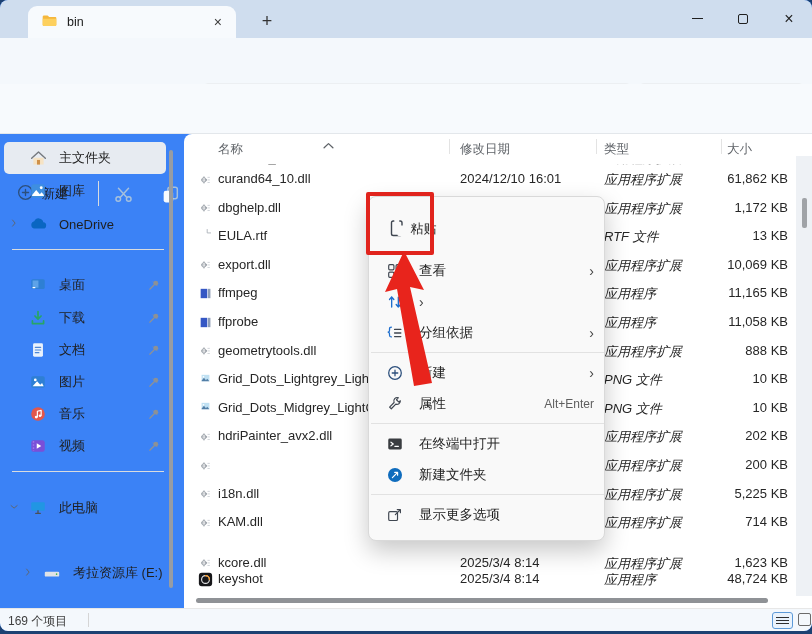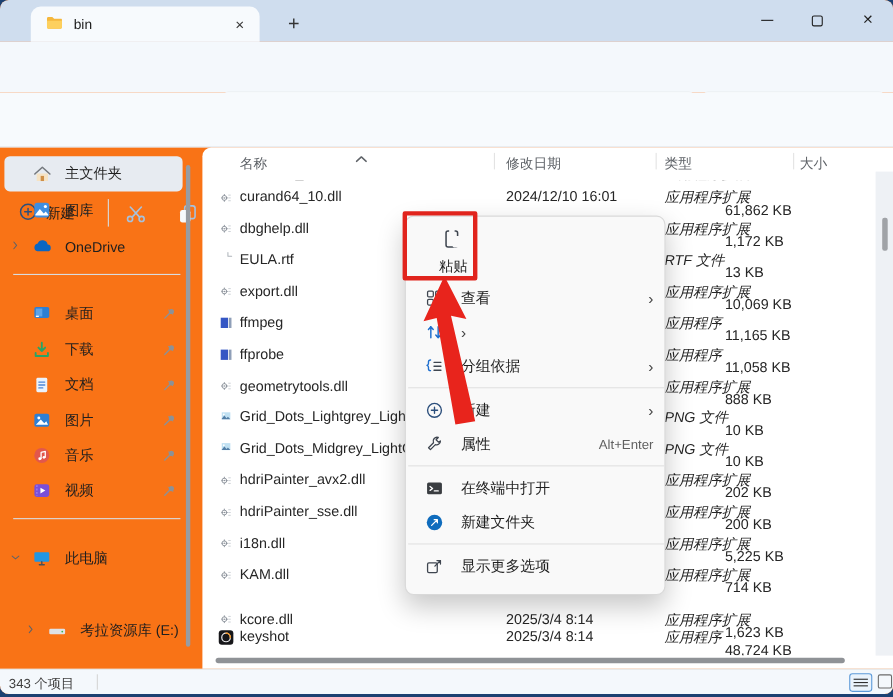--- a/index.html
+++ b/index.html
@@ -5,21 +5,21 @@
   * { margin:0; padding:0; box-sizing:border-box; }
   html,body { width:812px; height:634px; }
   body {
     position:relative; overflow:hidden;
     background:#1c4172;
     font-family:"Liberation Sans","DejaVu Sans",sans-serif;
     -webkit-user-select:none; user-select:none;
     color:#262626;
   }
   .window { position:absolute; left:0; top:0; width:812px; height:631px;
-    border-radius:8px; overflow:hidden; background:#f97316; }
+    border-radius:8px; overflow:hidden; background:#3b82f6; }
 
   
   .tabstrip { position:absolute; left:0; top:0; width:812px; height:38px; background:#cfddee; }
   .tab { position:absolute; left:28px; top:6px; width:208px; height:32px;
     background:#f7fafd; border-radius:9px 9px 0 0; display:flex; align-items:center;
     padding:0 10px 0 13px; gap:9px; font-size:12.5px; color:#1b1b1b; }
   .tab .grow { flex:1; }
   .tab-close { font-size:14px; color:#3c3c3c; padding:0 4px; }
   .newtab { position:absolute; left:252px; top:6px; width:30px; height:30px;
     display:flex; align-items:center; justify-content:center; font-size:18px; color:#333; }
@@ -73,41 +73,41 @@
   .hdr-label { position:absolute; top:7px; font-size:12.5px; color:#5f6368; }
   .hdr-caret { position:absolute; top:1px; }
   .hdr-vdiv { position:absolute; top:5px; width:1px; height:15px; background:#e3e3e3; }
   .listheader { position:absolute; left:0; top:0; width:628px; height:22px; }
   .rowsclip { position:absolute; left:0; top:22px; width:611px; height:440px; overflow:hidden; }
   .frow { position:absolute; left:0; width:611px; height:28.6px; }
   .f-ico { position:absolute; left:13px; top:5.5px; width:17px; height:17px; }
   .f-name { position:absolute; left:34px; top:6px; width:250px; font-size:13px; white-space:nowrap; overflow:hidden; }
   .f-date { position:absolute; left:276px; top:6px; font-size:13px; white-space:nowrap; }
   .f-type { position:absolute; left:420px; top:6px; font-size:13px; white-space:nowrap;font-style:italic; }
-  .f-size { position:absolute; left:475px; top:18px; width:129px; text-align:left; font-size:13px; white-space:nowrap; }
+  .f-size { position:absolute; left:475px; top:6px; width:129px; text-align:right; font-size:13px; white-space:nowrap; }
   .vtrack { position:absolute; left:612px; top:22px; width:16px; height:440px; background:#eef1f5; }
   .vthumb { position:absolute; left:618px; top:64px; width:4.5px; height:30px; background:#a0a3a7; border-radius:2px; }
   .hthumb { position:absolute; left:12px; top:464px; width:572px; height:5px; background:#8f9296; border-radius:3px; }
 
   
   .statusbar { position:absolute; left:0; top:608px; width:812px; height:23px; background:#f4f8fc;
     border-top:1px solid #e7e7e7; }
   .status-count { position:absolute; left:8px; top:4px; font-size:12px; color:#3f3f3f; }
   .status-div { position:absolute; left:88px; top:4px; width:1px; height:14px; background:#d5d5d5; }
   .viewbtn1 { position:absolute; left:772px; top:3px; width:21px; height:17px; border:1.5px solid #5d9ad8;
     border-radius:3px; background:#eaf3fc; display:flex; flex-direction:column; justify-content:center; gap:2px; padding:0 3px; }
   .viewbtn1 i { display:block; height:1.2px; background:#2f2f2f; }
   .viewbtn2 { position:absolute; left:798px; top:4px; width:13px; height:13px; border:1.3px solid #6b6b6b; border-radius:2px; }
 
   
   .contextmenu { position:absolute; left:368px; top:196px; width:237px; height:345px;
     background:#f9f9f9; border:1px solid #d9d9d9; border-radius:8px;
     box-shadow:0 10px 24px rgba(0,0,0,.22); z-index:50; padding-top:6px; }
   .paste-btn { position:absolute; left:12px; top:6px; width:62px; height:52px; border-radius:5px;
-    display:flex; flex-direction:column; align-items:center; justify-content:center; gap:3px;
+    display:flex; align-items:center; justify-content:center; gap:3px;
     font-size:13px; color:#1f1f1f; }
   .menubody { position:absolute; left:0; top:58px; width:237px; }
   .mi { height:31px; display:flex; align-items:center; padding:0 12px 0 16px; gap:14px;
     font-size:13.5px; color:#1f1f1f; }
   .mi .m-ico { width:20px; display:flex; justify-content:center; align-items:center; }
   .mi .m-label { flex:1; white-space:nowrap; }
   .mi .m-sub { color:#454545; font-size:14px; }
   .mi .m-short { color:#5f5f5f; font-size:12px; }
   .m-div { height:1px; background:#e2e2e2; margin:4px 2px; }
 
@@ -577,21 +577,20 @@
           <span class="f-size">202 KB</span>
         </div>
         <div class="frow" style="top: 295px;">
           <span class="f-ico"><svg width="17" height="17" viewBox="0 0 20 20" fill="none">
               <rect x="3.5" y="1.8" width="13" height="16.4" rx="1.5" fill="#fff" e="#aeb4ba" stroke-width="1.1" stroke-linecap="round" stroke-linejoin="round"></rect>
               <circle cx="8.2" cy="10.5" r="2.6" stroke="#8d949c" stroke-width="1" stroke-linecap="round" stroke-linejoin="round" fill="none"></circle>
               <circle cx="8.2" cy="10.5" r=".8" fill="#8d949c"></circle>
               <path d="M8.2 6.8v1.2M8.2 13v1.2M5.5 10.5h1.2M9.9 10.5h1.2" stroke="#8d949c" stroke-width="1" stroke-linecap="round" stroke-linejoin="round" fill="none"></path>
               <path d="M12.8 7.5h1.8M12.8 10.5h1.8M12.8 13.5h1.8" stroke="#c9ced3" stroke-width="1" stroke-linecap="round" stroke-linejoin="round" fill="none"></path>
             </svg></span>
-          <span class="f-name">hdriPainter_sse.dll</span>
           <span class="f-date"></span>
           <span class="f-type">应用程序扩展</span>
           <span class="f-size">200 KB</span>
         </div>
         <div class="frow" style="top: 323.6px;">
           <span class="f-ico"><svg width="17" height="17" viewBox="0 0 20 20" fill="none">
               <rect x="3.5" y="1.8" width="13" height="16.4" rx="1.5" fill="#fff" e="#aeb4ba" stroke-width="1.1" stroke-linecap="round" stroke-linejoin="round"></rect>
               <circle cx="8.2" cy="10.5" r="2.6" stroke="#8d949c" stroke-width="1" stroke-linecap="round" stroke-linejoin="round" fill="none"></circle>
               <circle cx="8.2" cy="10.5" r=".8" fill="#8d949c"></circle>
               <path d="M8.2 6.8v1.2M8.2 13v1.2M5.5 10.5h1.2M9.9 10.5h1.2" stroke="#8d949c" stroke-width="1" stroke-linecap="round" stroke-linejoin="round" fill="none"></path>
@@ -639,21 +638,21 @@
           <span class="f-type">应用程序</span>
           <span class="f-size">48,724 KB</span>
         </div>
       </div>
     <div class="vtrack"></div>
     <div class="vthumb"></div>
     <div class="hthumb"></div>
   </div>
 
   <div class="statusbar">
-    <div class="status-count">343 个项目</div>
+    <div class="status-count">169 个项目</div>
     <div class="status-div"></div>
     <div class="viewbtn1">
         <i></i>
         <i></i>
         <i></i>
       </div>
     <div class="viewbtn2"></div>
   </div>
 
   <div class="contextmenu">

